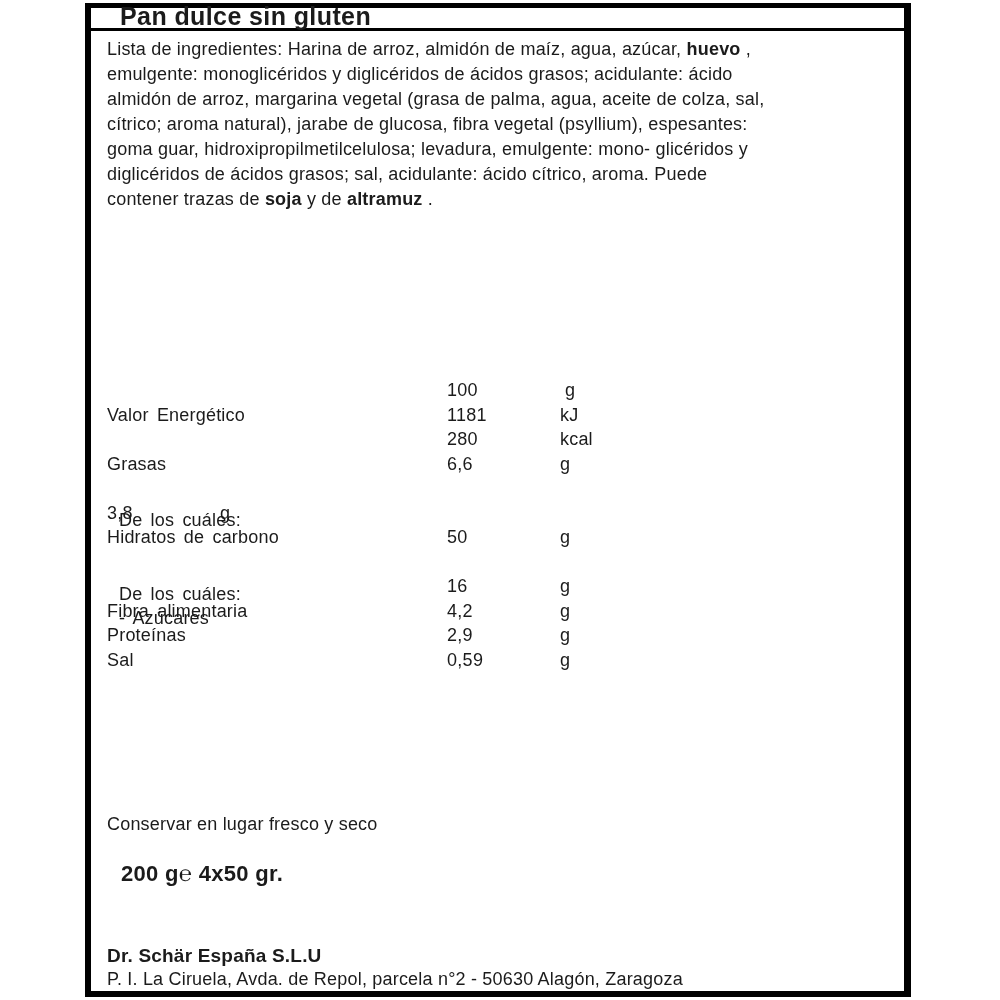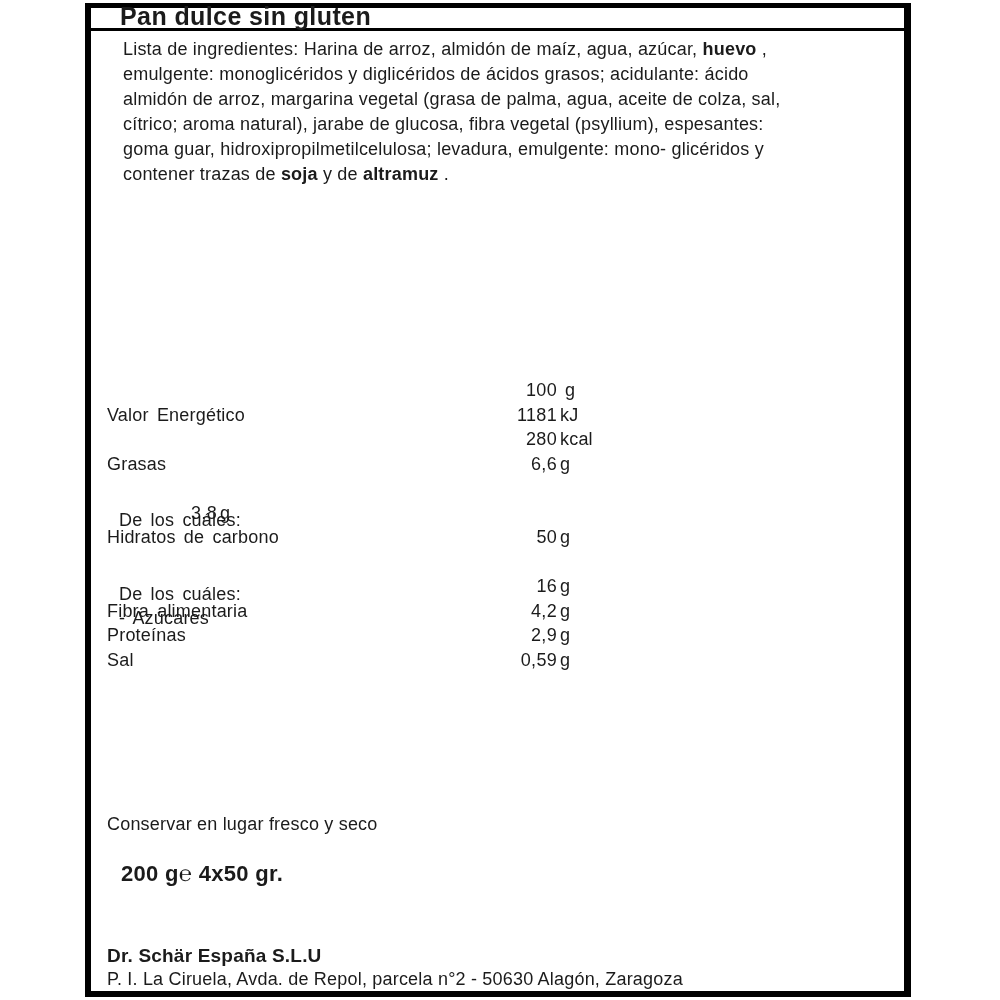--- a/index.html
+++ b/index.html
@@ -39,21 +39,21 @@
     position: absolute;
     left: 120px;
     top: 2px;
     font-size: 25px;
     font-weight: bold;
     letter-spacing: 0.4px;
     white-space: nowrap;
   }
   .ingredients {
     position: absolute;
-    left: 123px;
+    left: 107px;
     top: 37px;
     width: 800px;
     font-size: 18px;
     line-height: 25px;
     letter-spacing: 0.2px;
   }
   .ingredients .iline { white-space: nowrap; }
   .bold { font-weight: bold; }
   .nutrition {
     position: absolute;
@@ -70,21 +70,21 @@
   }
   .tlabel {
     width: 340px;
     box-sizing: border-box;
     word-spacing: 3px;
     letter-spacing: 0.2px;
   }
   .tlabel.indent { padding-left: 12px; margin-top: 32px; }
   .tnum {
     width: 110px;
-    text-align: right;
+    text-align: left;
     letter-spacing: 0.3px;
   }
   .tunit { padding-left: 3px; letter-spacing: 0.2px; }
   .trow.header .tunit { padding-left: 8px; }
   .storage-note {
     position: absolute;
     left: 107px;
     top: 814px;
     font-size: 18px;
     letter-spacing: 0.2px;
@@ -124,20 +124,21 @@
 <div class="title-underline"></div>
 
 <div class="page-title">Pan dulce sin gluten</div>
 
 <div class="ingredients" id="ingredients">
     <div class="iline"><span>Lista de ingredientes: Harina de arroz, almidón de maíz, agua, azúcar, </span><span class="bold">huevo</span><span> ,</span></div>
     <div class="iline"><span>emulgente: monoglicéridos y diglicéridos de ácidos grasos; acidulante: ácido</span></div>
     <div class="iline"><span>almidón de arroz, margarina vegetal (grasa de palma, agua, aceite de colza, sal,</span></div>
     <div class="iline"><span>cítrico; aroma natural), jarabe de glucosa, fibra vegetal (psyllium), espesantes:</span></div>
     <div class="iline"><span>goma guar, hidroxipropilmetilcelulosa; levadura, emulgente: mono- glicéridos y</span></div>
+    <div class="iline"><span>diglicéridos de ácidos grasos; sal, acidulante: ácido cítrico, aroma. Puede</span></div>
     <div class="iline"><span>contener trazas de </span><span class="bold">soja</span><span> y de </span><span class="bold">altramuz</span><span> .</span></div>
   </div>
 
 <div class="nutrition" id="nutrition-table">
     <div class="trow header">
       <div class="tlabel"></div>
       <div class="tnum">100</div>
       <div class="tunit">g</div>
     </div>
     <div class="trow">

